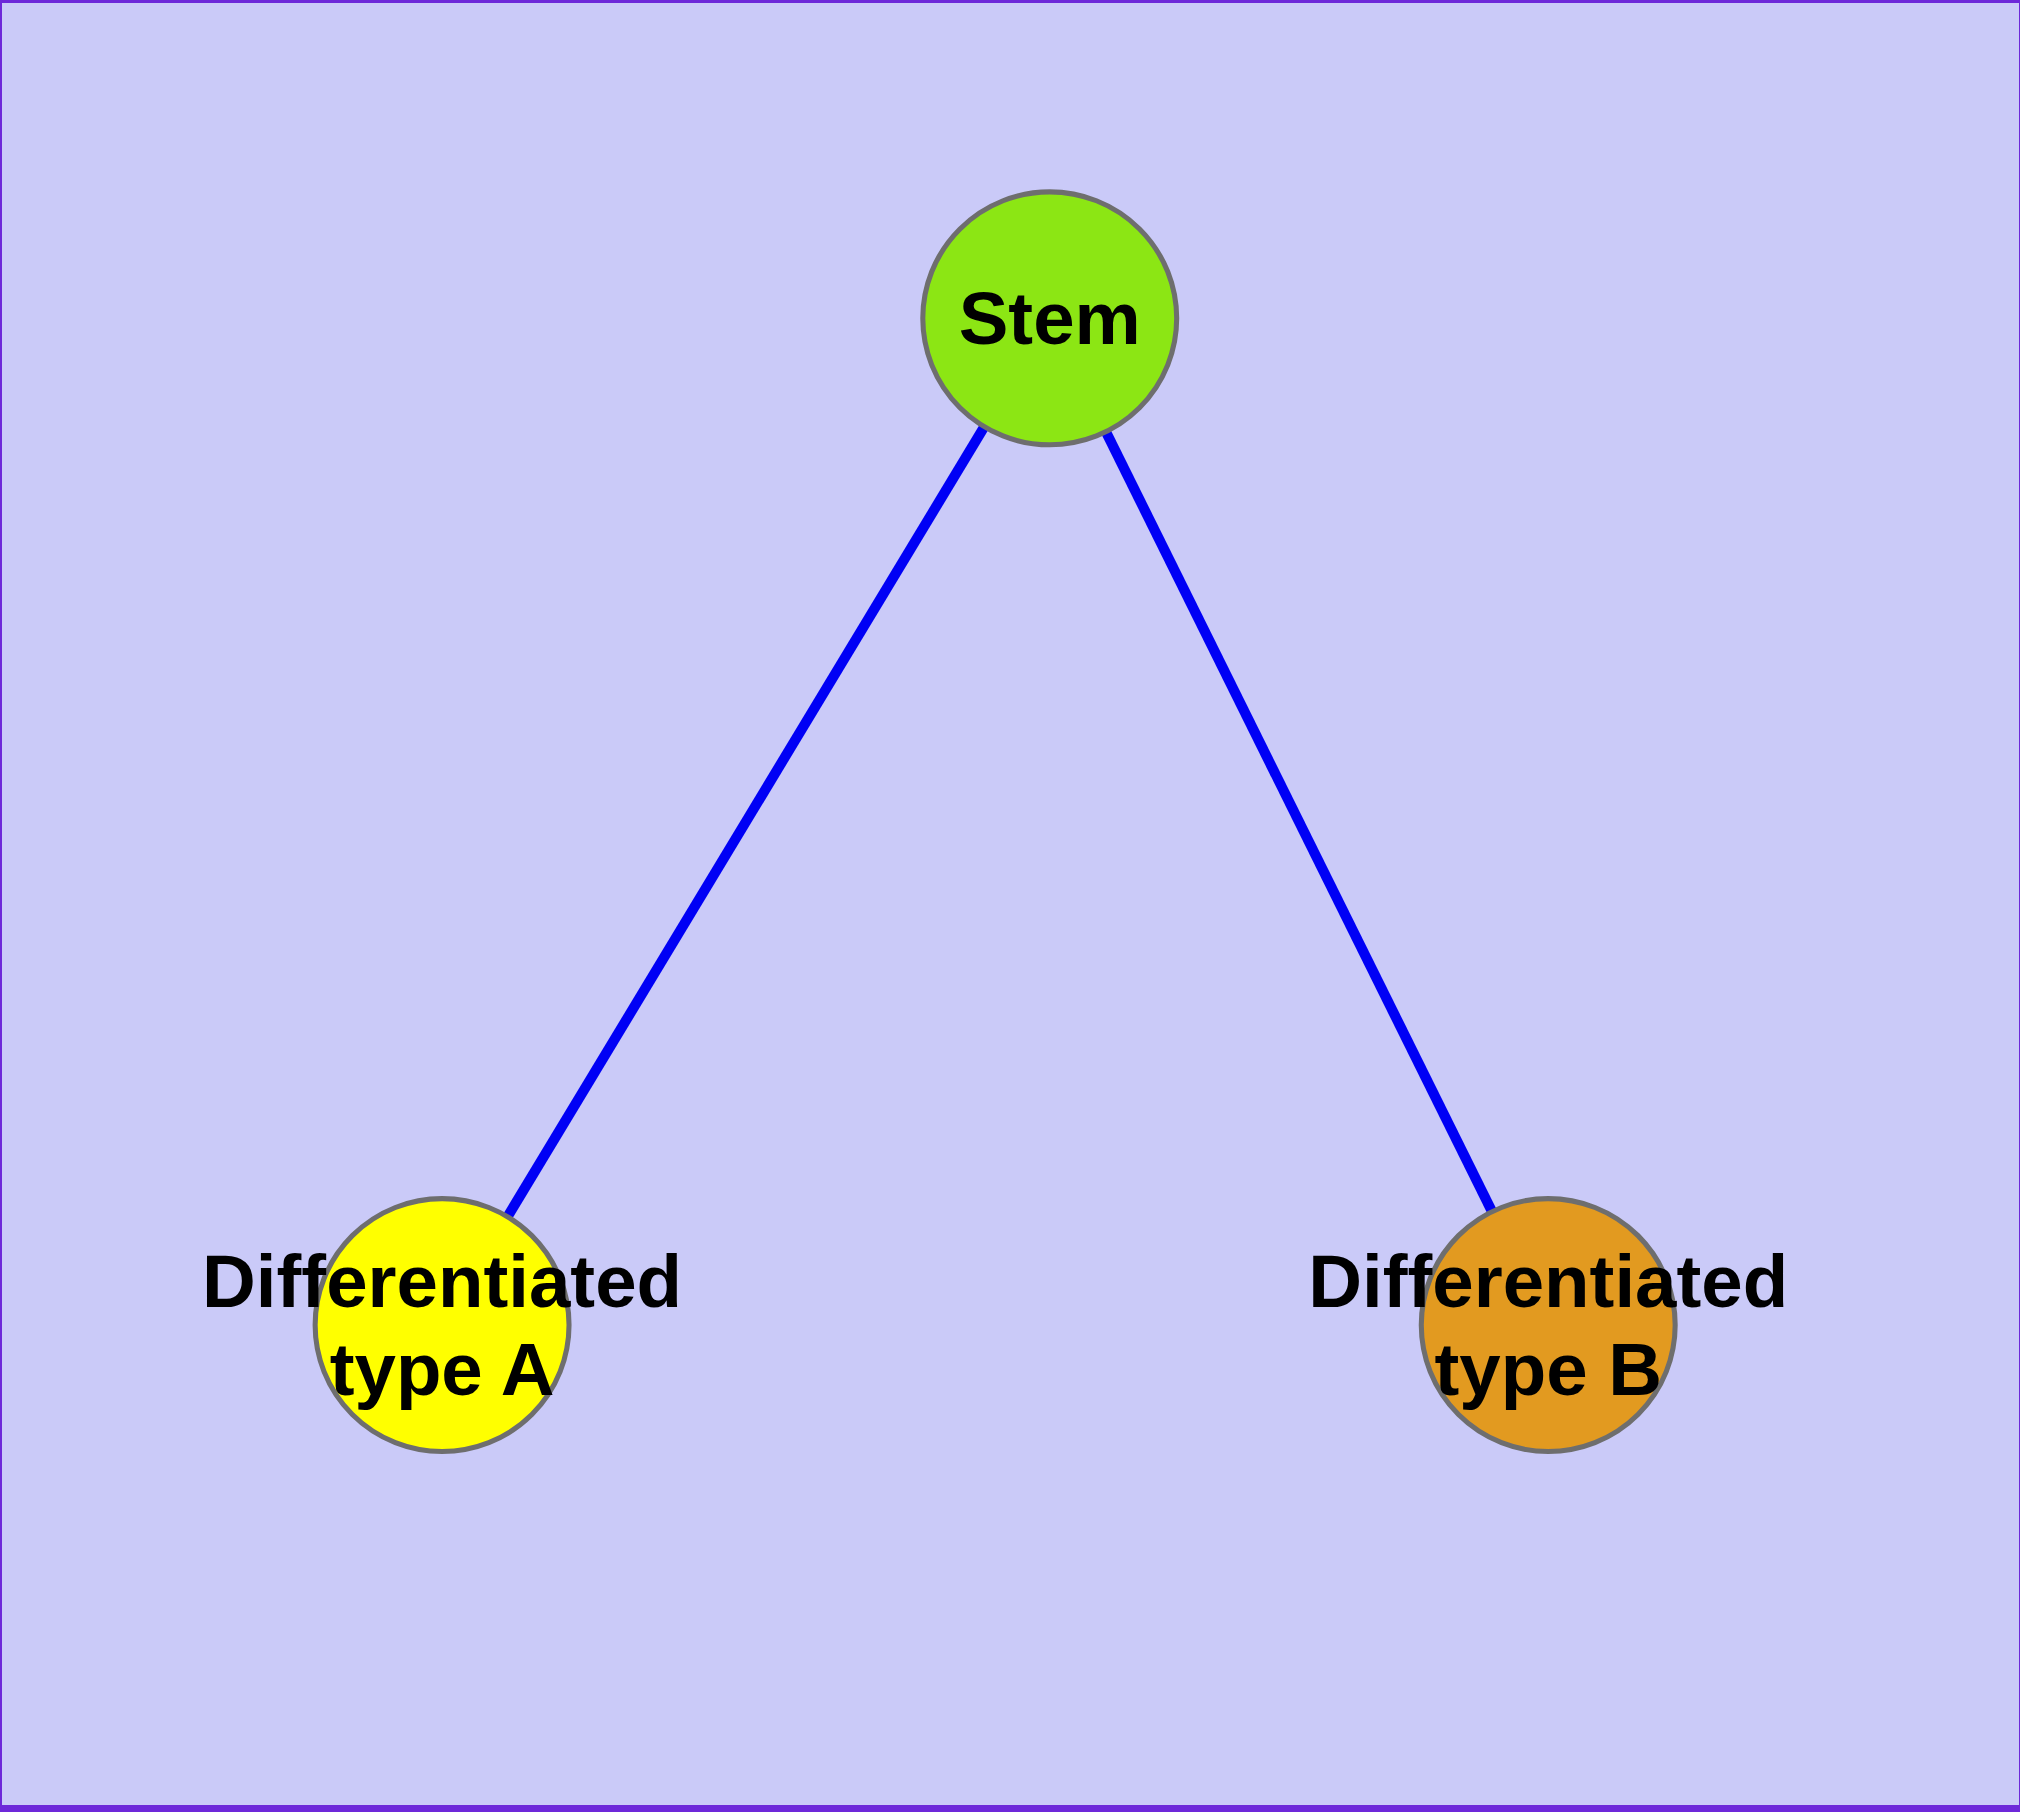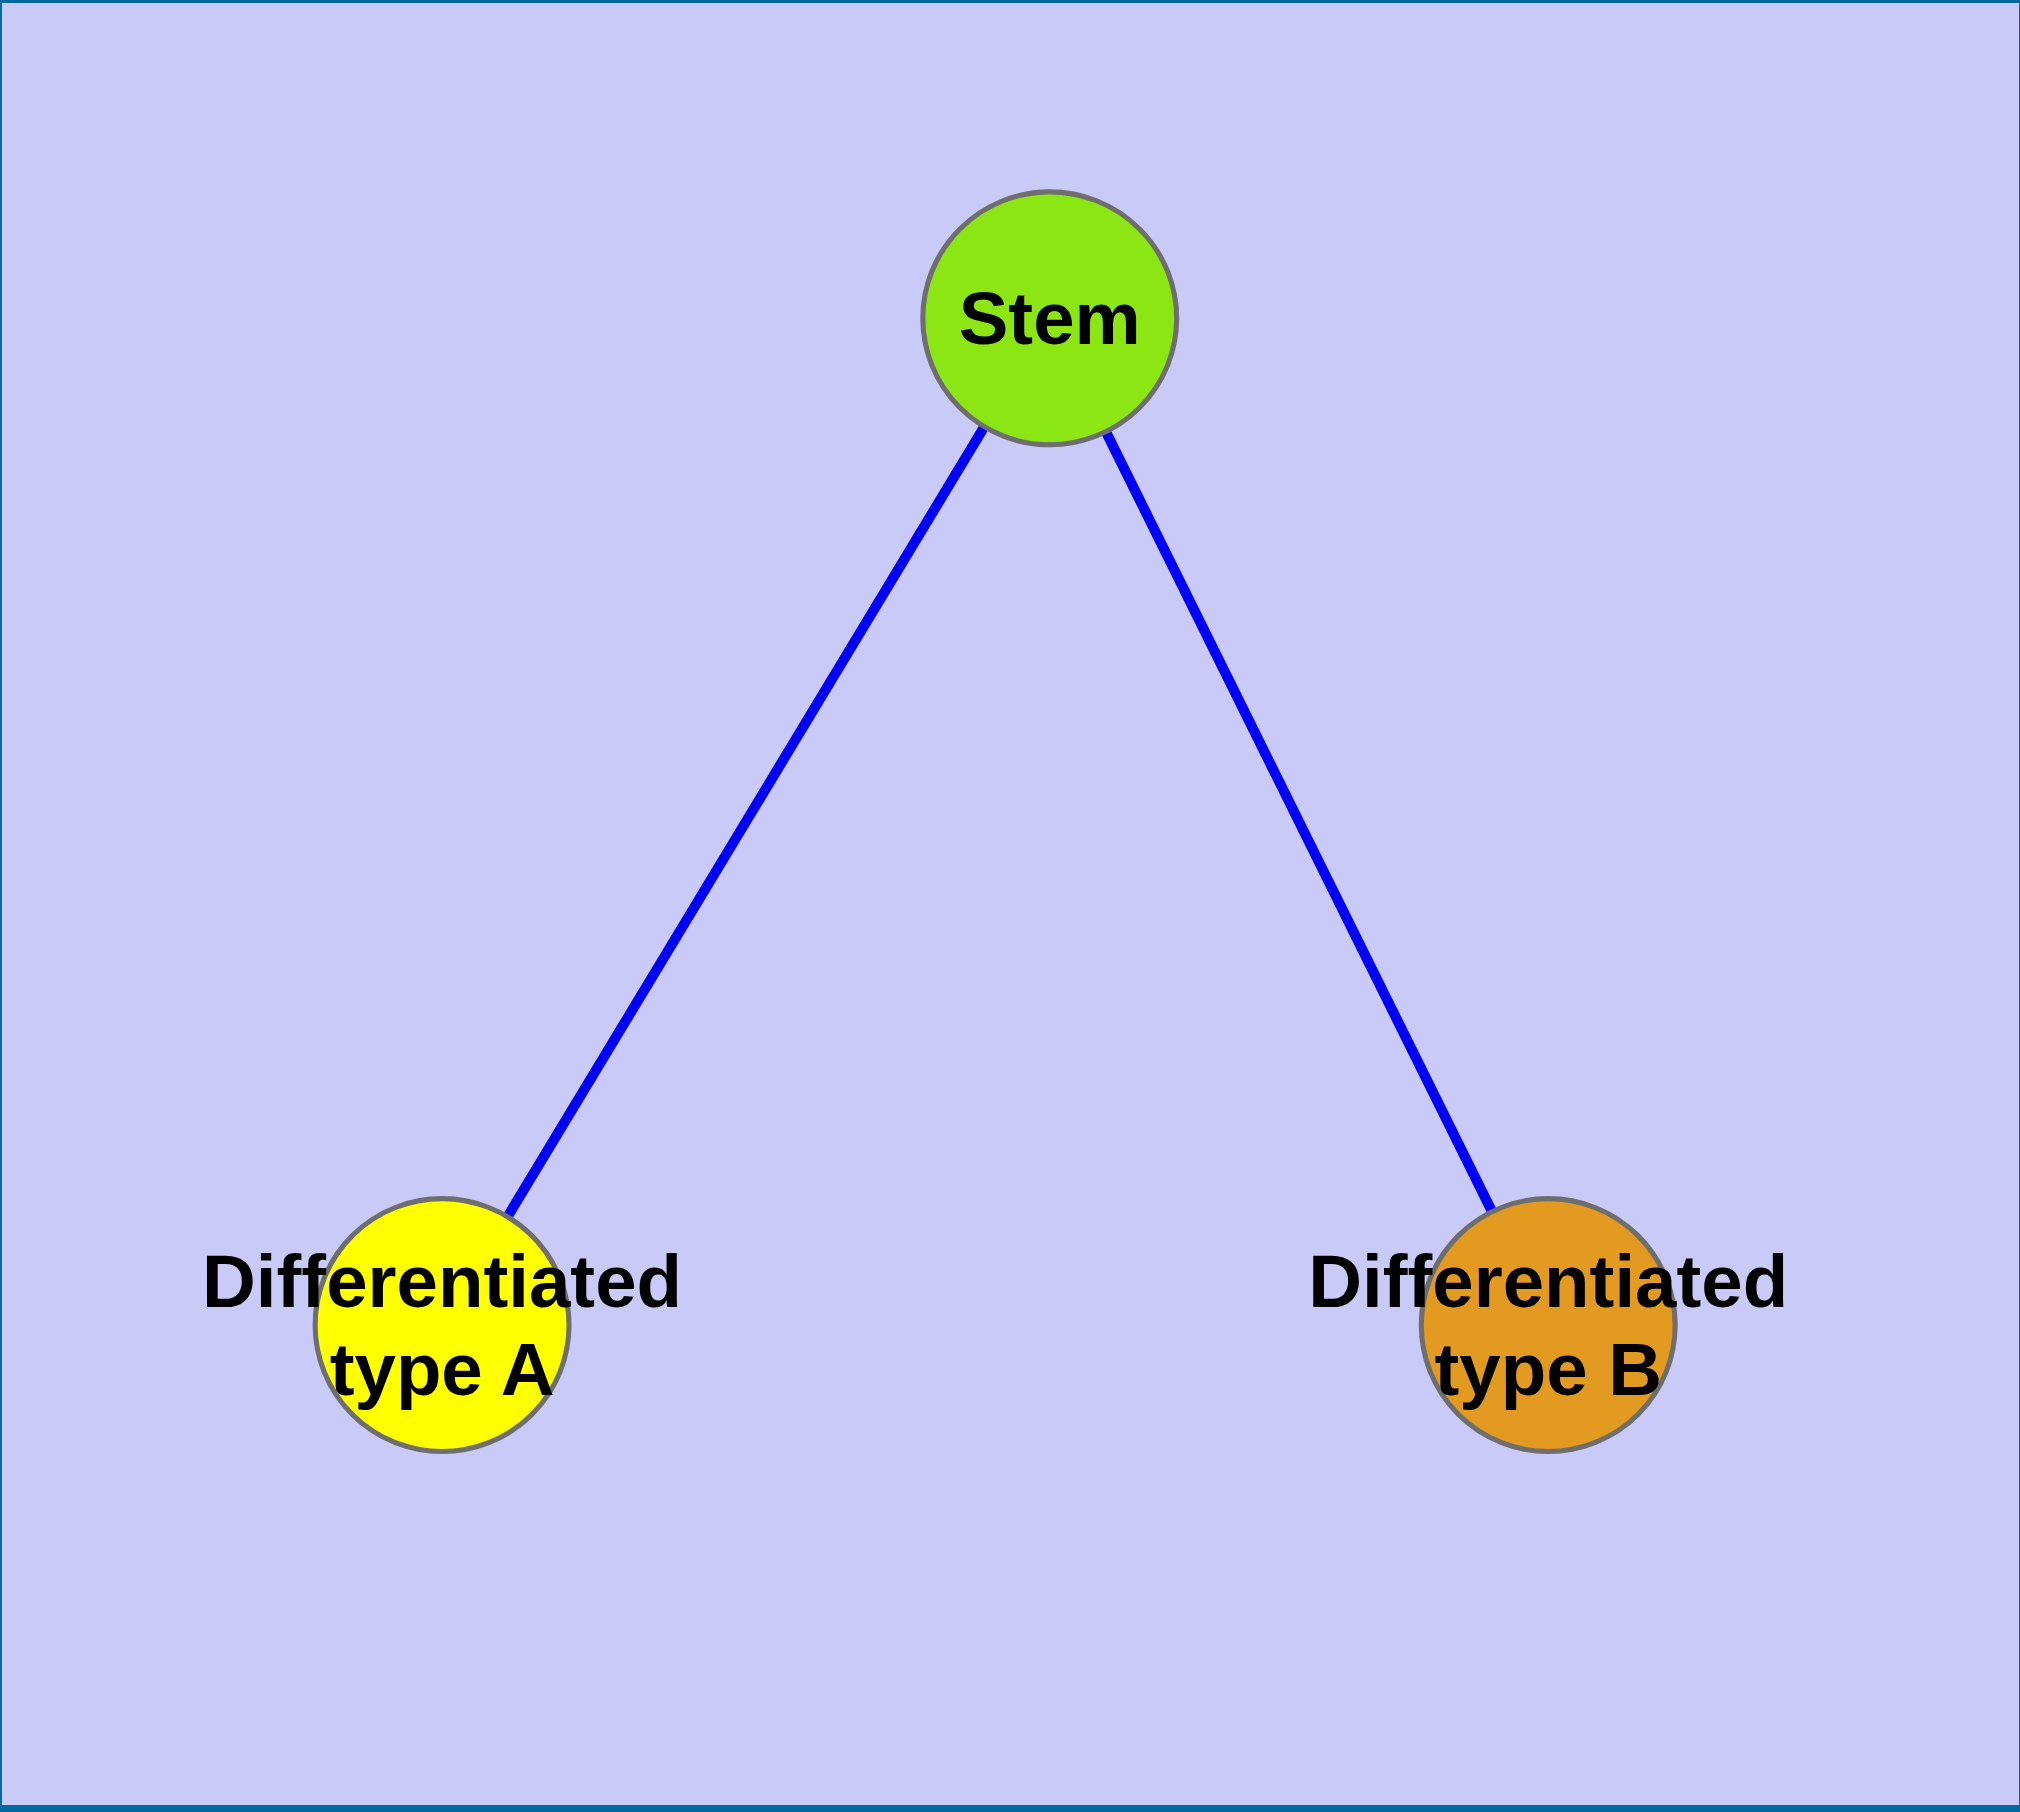--- a/index.html
+++ b/index.html
@@ -8,21 +8,21 @@
     background: #ffffff;
     width: 2021px;
     height: 1812px;
     overflow: hidden;
     font-family: "Liberation Sans", sans-serif;
   }
   .page {
     position: relative;
     width: 2021px;
     height: 1812px;
-    background: #0369a1;
+    background: #6d28d9;
   }
   .diagram-canvas {
     position: absolute;
     top: 2.5px;
     left: 1.7px;
     right: 1.7px;
     bottom: 6.8px;
     background: #CACAF8; 
   }
   svg.graph {

